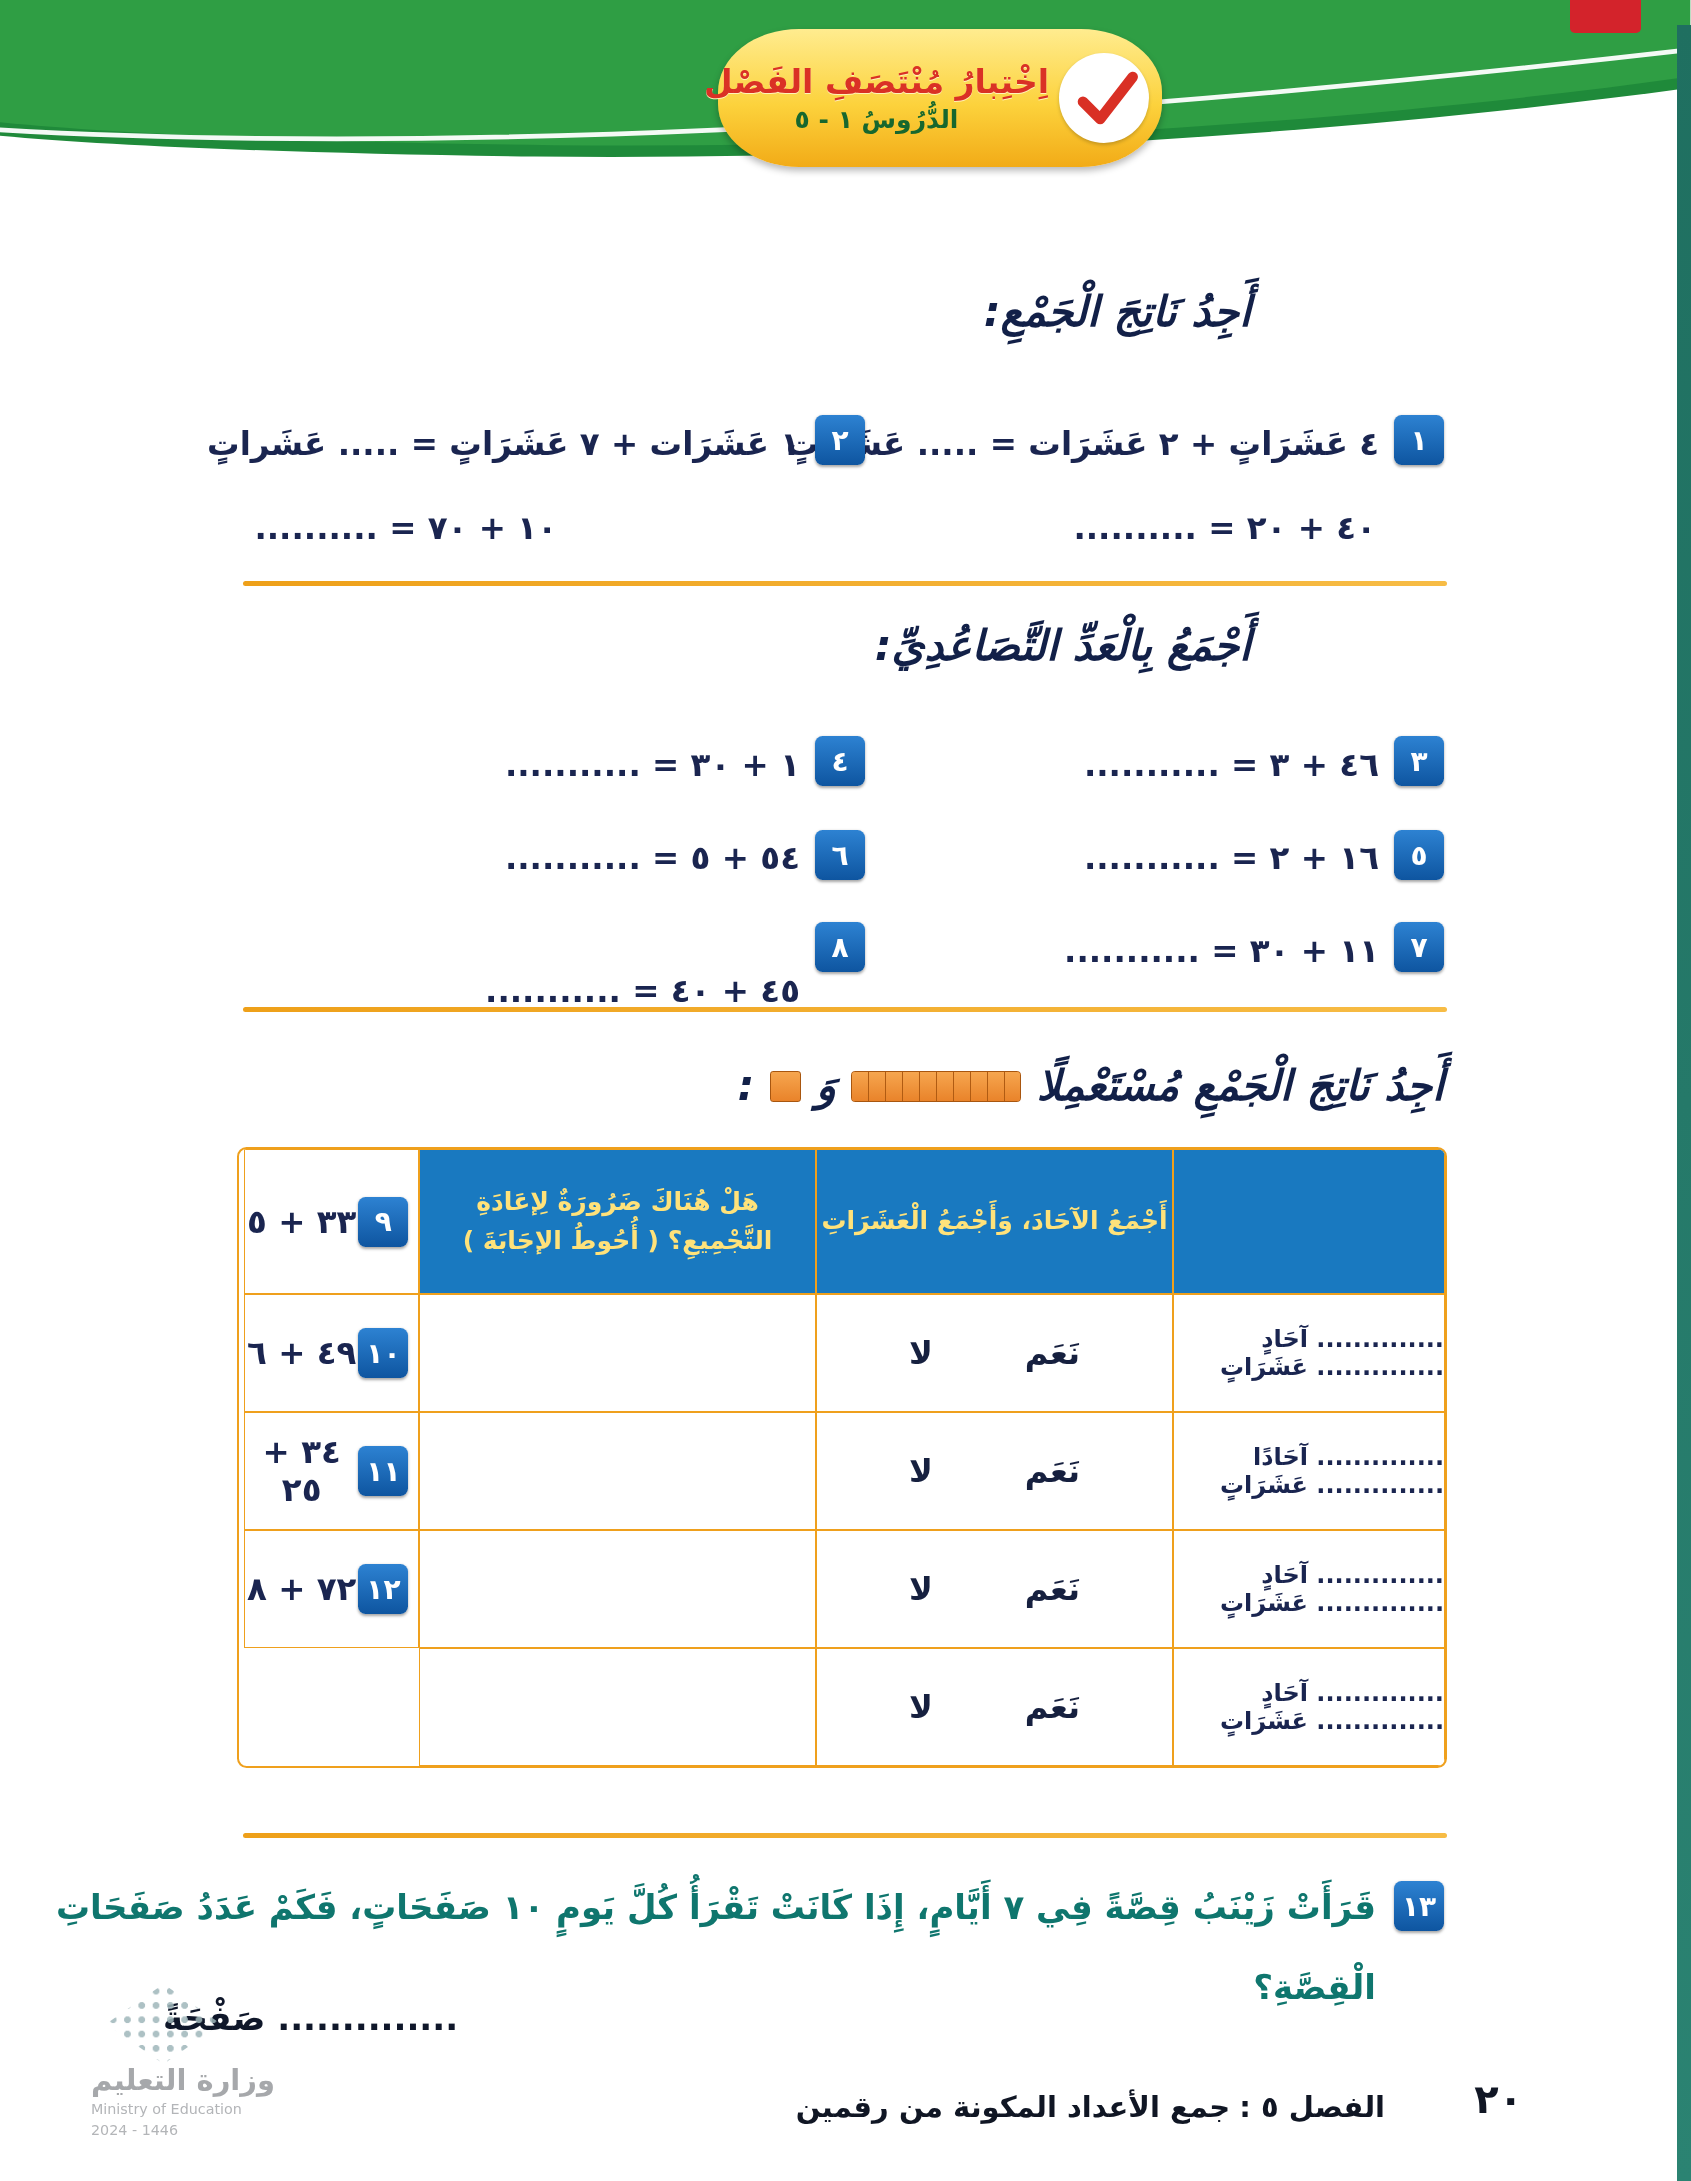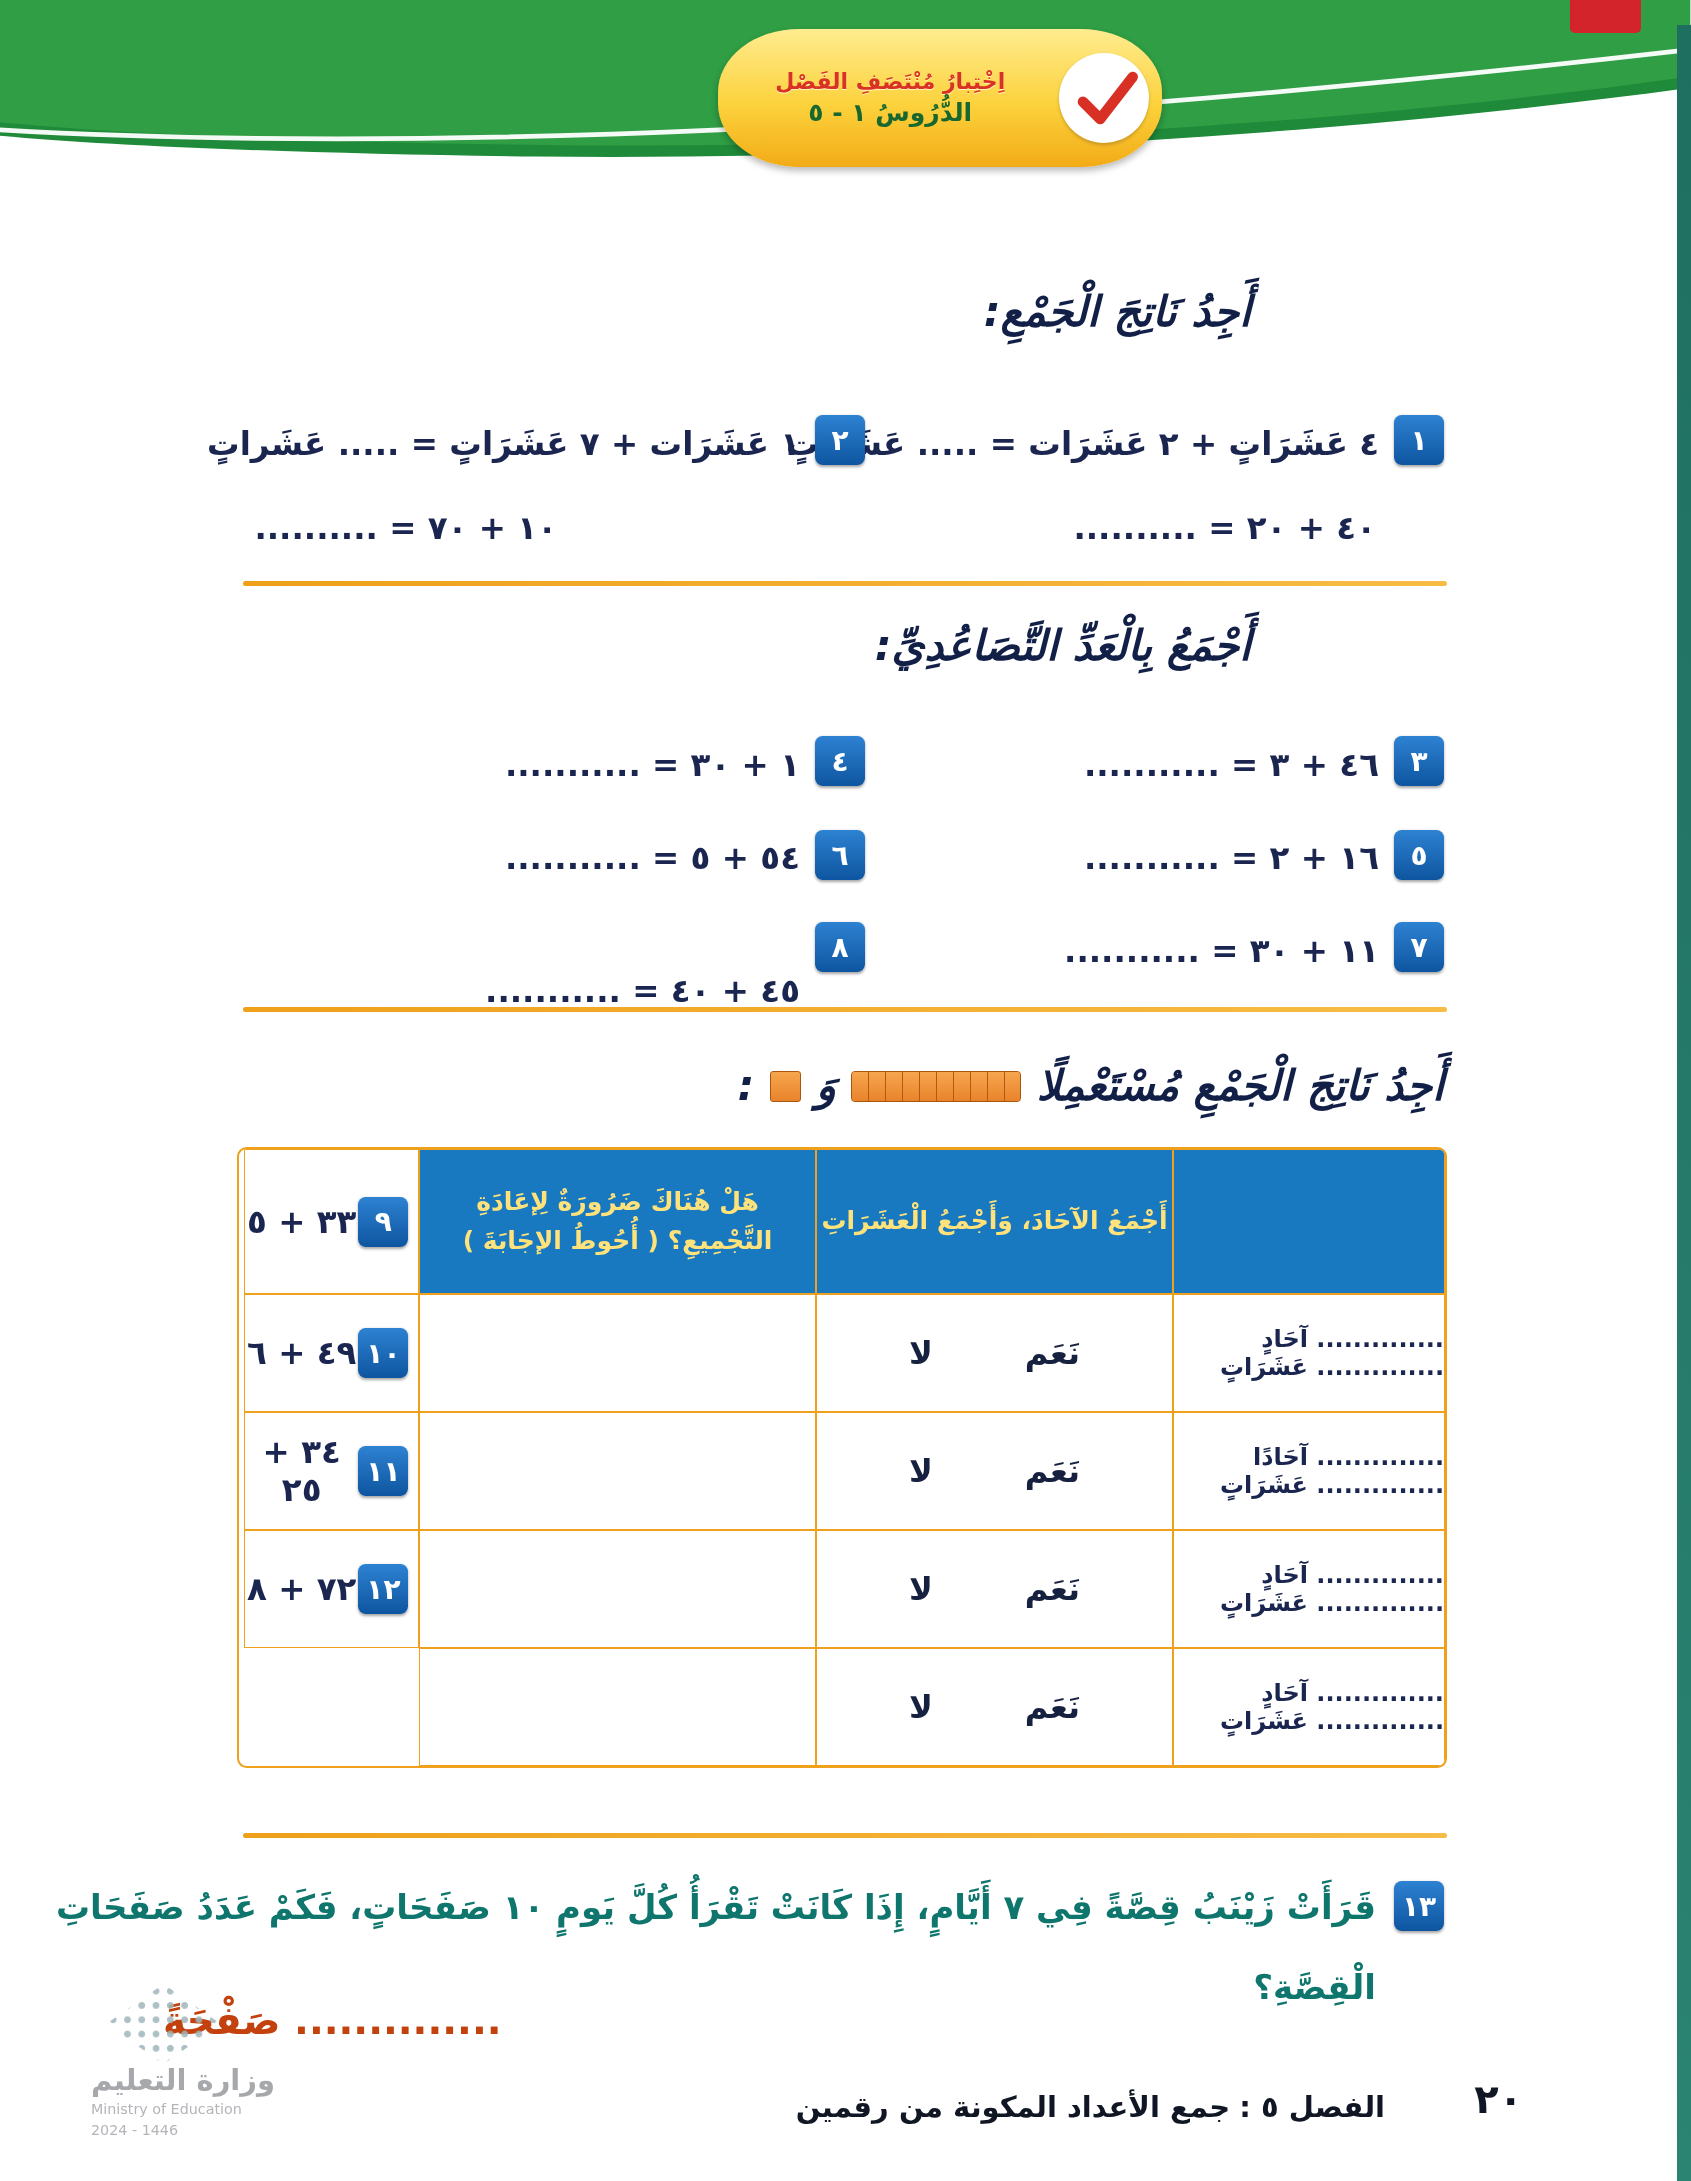--- a/index.html
+++ b/index.html
@@ -12,21 +12,21 @@
   .red-tab{top:0;right:50px;width:71px;height:32.5px;background:#d3232b;border-radius:0 0 4.8px 4.8px;z-index:6;}
   .edge-strip{top:25px;right:0;width:14.3px;height:2156px;background:linear-gradient(180deg,#1f6f60,#2b8372);z-index:5;}
 
   .badge{top:29px;right:529px;width:444px;height:138px;border-radius:81px/63px;
          background:linear-gradient(180deg,#ffec8f,#fcd23c 55%,#f2ab17);
          box-shadow:0 3.8px 7.6px rgba(0,0,0,.28);display:flex;align-items:center;
          padding:0 13.4px;box-sizing:border-box;gap:9.6px;z-index:4;}
   .check-circle{width:90px;height:90px;border-radius:50%;background:#fff;display:flex;
                 align-items:center;justify-content:center;box-shadow:0 1.9px 3.8px rgba(0,0,0,.2);flex:none;}
   .badge-text{flex:1;text-align:center;}
-  .badge-title{font-size:22px;font-weight:800;color:#da3125;text-shadow:0 1px 0 #fff3b8;white-space:nowrap;}
+  .badge-title{font-size:33px;font-weight:800;color:#da3125;text-shadow:0 1px 0 #fff3b8;white-space:nowrap;}
   .badge-sub{font-size:25px;font-weight:800;color:#17672e;margin-top:3.8px;}
 
   
   .heading{font-size:42px;font-weight:800;color:#122048;white-space:nowrap;line-height:1.3;font-style:italic;}
   .ptext{font-size:32.5px;font-weight:700;color:#1a2550;white-space:nowrap;line-height:1.45;}
   .numbox{min-width:50px;height:50px;padding:0 7.6px;box-sizing:border-box;
           background:linear-gradient(180deg,#2d82d2,#0e55a0);border-radius:7.6px;color:#fff;
           font-size:28px;font-weight:700;display:flex;align-items:center;justify-content:center;
           box-shadow:0 1.9px 2.9px rgba(0,0,0,.35);}
   .divider{right:244px;width:1204px;height:4.8px;background:linear-gradient(270deg,#f7bc45,#eea019);border-radius:2.9px;}
@@ -50,21 +50,21 @@
       line-height:1.55;flex-direction:column;}
   .th-result{color:#ffffff;font-size:27px;}
   .cell-num{justify-content:flex-start;padding-right:9.6px;}
   .cell-num .numbox{flex:none;}
   .cell-num .expr{flex:1;text-align:center;font-size:32.5px;font-weight:700;color:#1a2550;}
   .cell-ot{font-size:24px;font-weight:600;color:#1a2550;}
   .cell-yn{justify-content:space-evenly;font-size:32px;font-weight:700;color:#16203f;}
 
   
   .wp-text{font-size:34px;font-weight:700;color:#0f766e;white-space:nowrap;}
-  .answer{font-size:39px;font-weight:700;color:#c2410c;}
+  .answer{font-size:34px;font-weight:700;color:#0f172a;}
   .m-dots{width:115px;height:80px;
           background:radial-gradient(circle,#9fb6ba 3.1px,transparent 3.7px);
           background-size:14.3px 14.3px;
           clip-path:polygon(50% 0,100% 50%,50% 100%,0 50%);opacity:.85;}
   .m-ar{font-size:29px;font-weight:700;color:#a6a8ab;}
   .m-en{font-size:14.3px;color:#b3b5b8;direction:ltr;}
   .m-years{font-size:14.3px;color:#b3b5b8;direction:ltr;}
   .footer-chapter{font-size:29px;color:#101624;white-space:nowrap;}
   .footer-chapter .lbl{font-weight:800;}
   .footer-chapter .ttl{font-weight:600;}

